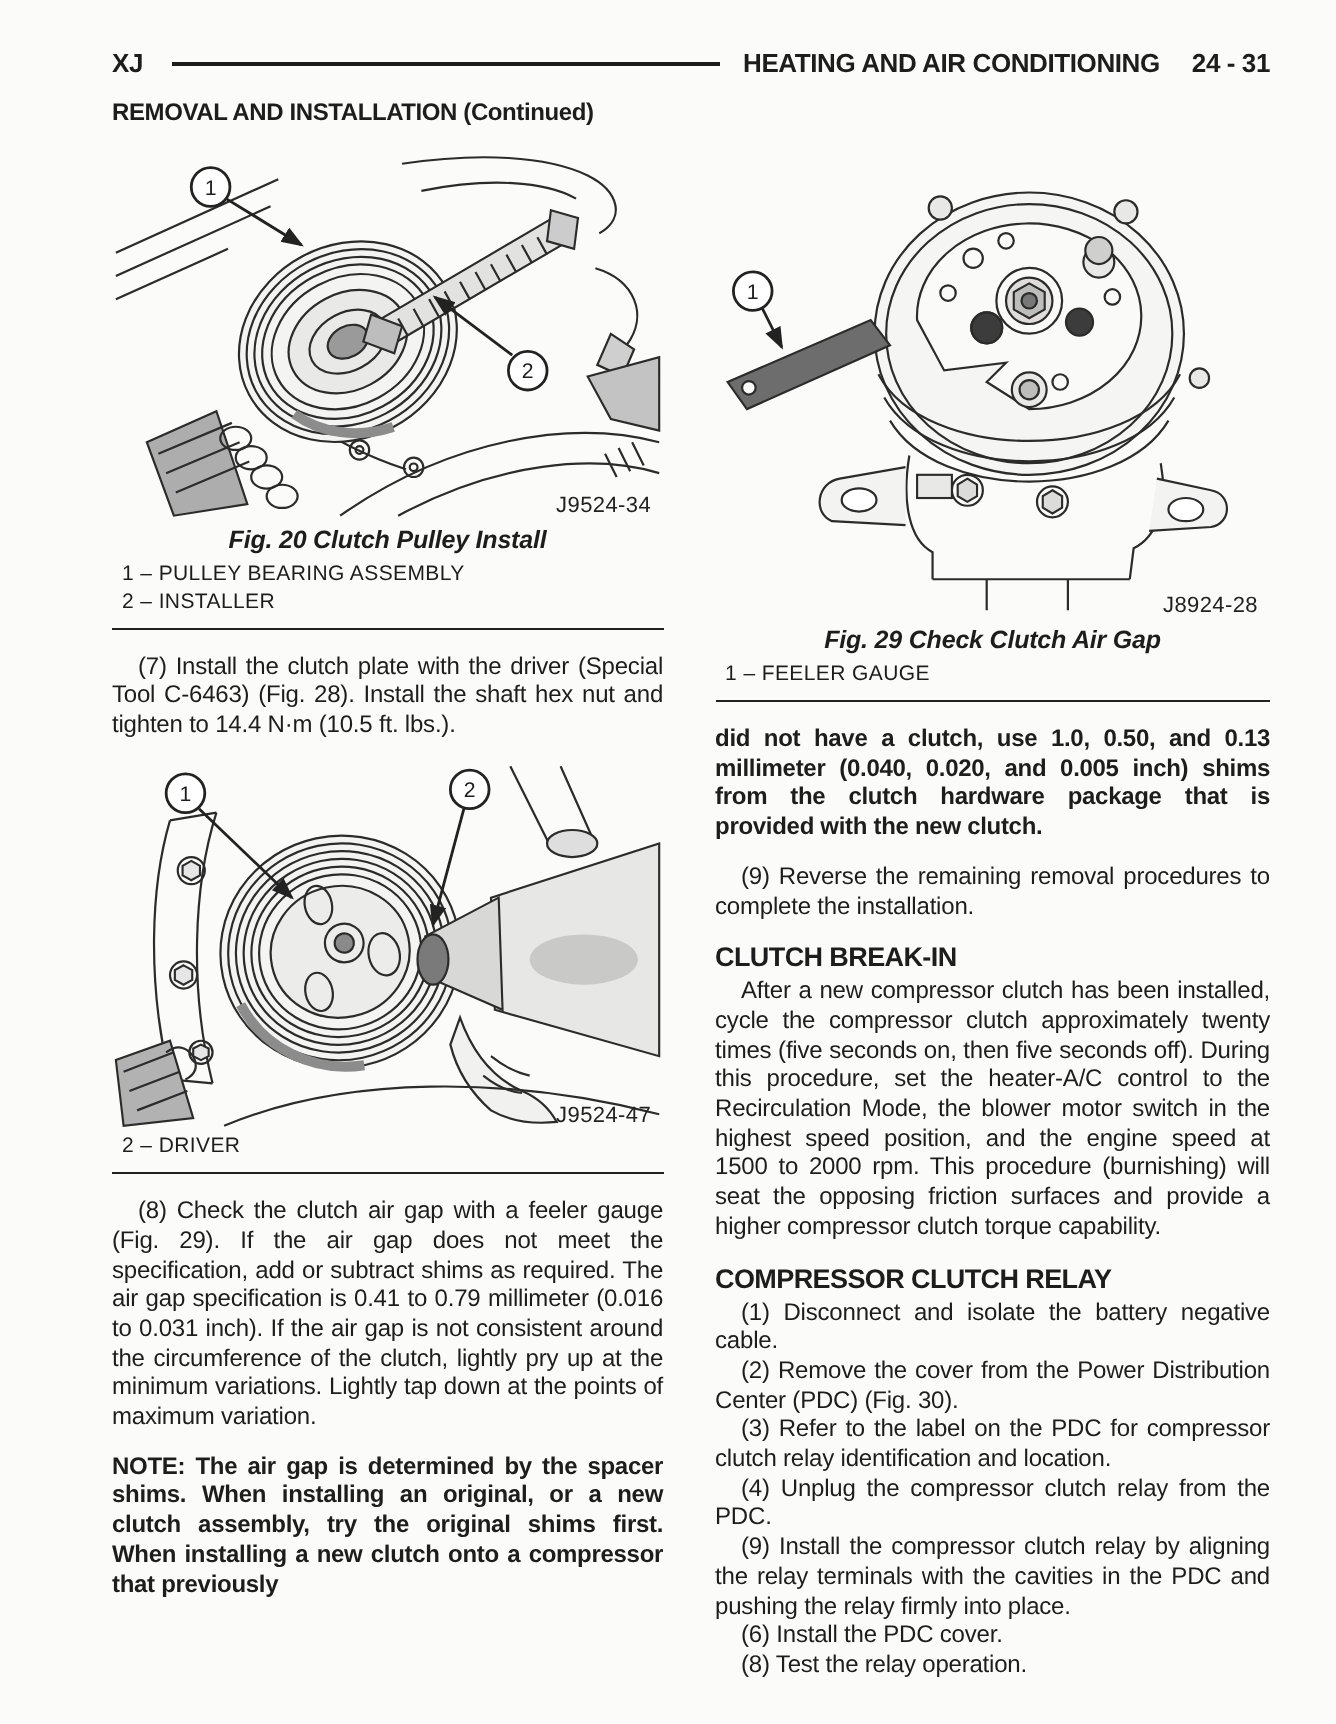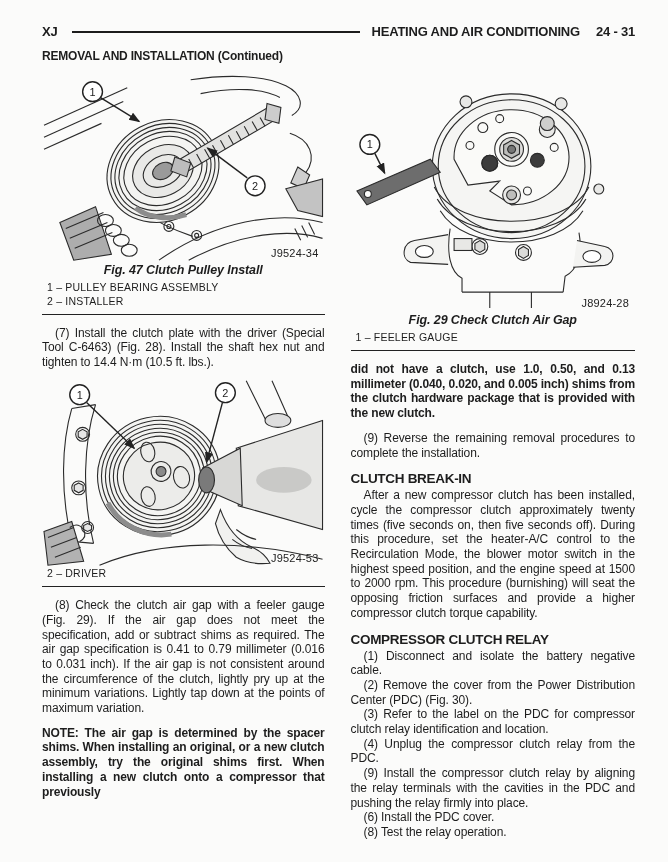--- a/index.html
+++ b/index.html
@@ -2,21 +2,21 @@
 <html><head>
 <meta charset="utf-8">
 <style>
   html,body{margin:0;padding:0;}
   body{
     width:668px;height:862px;overflow:hidden;
     background:#fbfbfa;color:#1d1d1d;
     font-family:"Liberation Sans",sans-serif;
     -webkit-font-smoothing:antialiased;
   }
-  .page{padding:24px 33px 0 42px;}
+  .page{padding:24px 33px 0 56px;}
 
   
   .hdr{display:flex;align-items:center;font-weight:bold;font-size:13px;letter-spacing:-0.2px;}
   .hdr .hline{flex:1;border-top:2px solid #1c1c1c;margin:0 12px 0 14px;height:0;}
   .hdr .pgnum{margin-left:16px;white-space:nowrap;}
   .subhdr{font-weight:bold;font-size:12px;letter-spacing:-0.2px;margin-top:10px;}
 
   
   .cols{display:flex;gap:26px;margin-top:8px;}
   .col{width:287px;}
@@ -120,21 +120,21 @@
             <line x1="59" y1="26" x2="98" y2="50" stroke="#222" stroke-width="1.4" marker-end="url(#ah27)"></line>
             <circle cx="51" cy="20" r="10" fill="#fff" stroke="#222" stroke-width="1.4"></circle>
             <text x="51" y="24" font-size="11" text-anchor="middle" fill="#1d1d1d">1</text>
             <line x1="207" y1="107" x2="167" y2="77" stroke="#222" stroke-width="1.4" marker-end="url(#ah27)"></line>
             <circle cx="215" cy="115" r="10" fill="#fff" stroke="#222" stroke-width="1.4"></circle>
             <text x="215" y="119" font-size="11" text-anchor="middle" fill="#1d1d1d">2</text>
           </g>
         </svg>
         <span class="figcode">J9524-34</span>
       </div>
-      <div class="figcap">Fig. 47 Clutch Pulley Install</div>
+      <div class="figcap">Fig. 20 Clutch Pulley Install</div>
       <div class="legend">
         <div>1 – PULLEY BEARING ASSEMBLY</div>
         <div>2 – INSTALLER</div>
       </div>
       <hr class="rule">
 
       <p class="para ind">(7) Install the clutch plate with the driver (Special Tool C-6463) (Fig. 28). Install the shaft hex nut and tighten to 14.4 N·m (10.5 ft. lbs.).</p>
 
       <div class="fig gap-top" style="height:186px;">
         <svg class="art" viewBox="0 0 285 186">
@@ -190,21 +190,21 @@
 
           <g>
             <line x1="45" y1="22" x2="93" y2="68" stroke="#222" stroke-width="1.4" marker-end="url(#ah28)"></line>
             <circle cx="38" cy="14" r="10" fill="#fff" stroke="#222" stroke-width="1.4"></circle>
             <text x="38" y="18" font-size="11" text-anchor="middle" fill="#1d1d1d">1</text>
             <line x1="182" y1="22" x2="166" y2="82" stroke="#222" stroke-width="1.4" marker-end="url(#ah28)"></line>
             <circle cx="185" cy="12" r="10" fill="#fff" stroke="#222" stroke-width="1.4"></circle>
             <text x="185" y="16" font-size="11" text-anchor="middle" fill="#1d1d1d">2</text>
           </g>
         </svg>
-        <span class="figcode">J9524-53</span>
+        <span class="figcode">J9524-47</span>
       </div>
       <div class="legend">
         <div>2 – DRIVER</div>
       </div>
       <hr class="rule">
 
       <p class="para ind">(8) Check the clutch air gap with a feeler gauge (Fig. 29). If the air gap does not meet the specification, add or subtract shims as required. The air gap specification is 0.41 to 0.79 millimeter (0.016 to 0.031 inch). If the air gap is not consistent around the circumference of the clutch, lightly pry up at the minimum variations. Lightly tap down at the points of maximum variation.</p>
       <p class="para bold gap-top">NOTE: The air gap is determined by the spacer shims. When installing an original, or a new clutch assembly, try the original shims first. When installing a new clutch onto a compressor that previously</p>
     </div>
 

